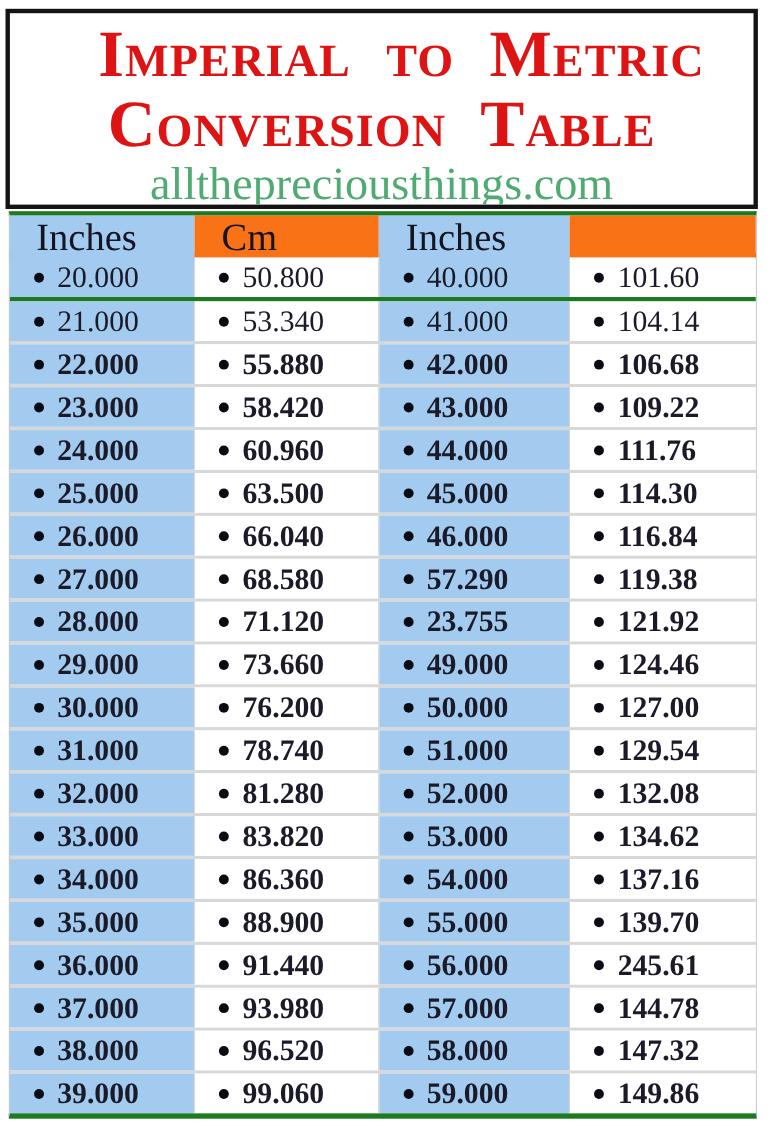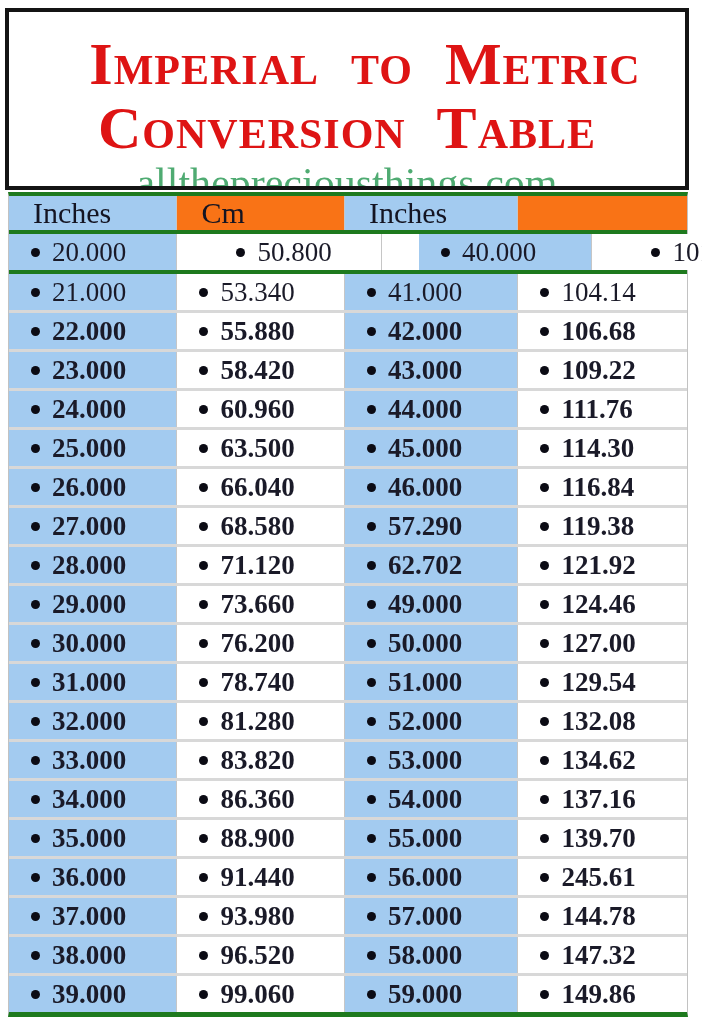--- a/index.html
+++ b/index.html
@@ -29,21 +29,21 @@
   }
   .title-line {
     font-variant: small-caps;
     font-weight: bold;
     color: #de1414;
     font-size: 60px;
     line-height: 64px;
     letter-spacing: 1px;
     word-spacing: 16px;
   }
-  .title-line.first { margin-top: 20px; padding-left: 36px; }
+  .title-line.first { margin-top: 5px; padding-left: 36px; }
   .site-url {
     color: #4fab72;
     font-size: 42px;
     line-height: 46px;
   }
 
   
   .conv-table {
     position: absolute;
     left: 8px;
@@ -57,42 +57,42 @@
   }
   .t-row {
     display: grid;
     grid-template-columns: 24.85% 24.7% 25.6% 24.85%;
   }
   .header-row {
     height: 34px;
     border-bottom: 4px solid #1e7a1e;
   }
   .data-row { height: 36px; }
-  .data-row.first { border-bottom: 4px solid #1e7a1e; gap: 37px; }
+  .data-row.first { border-bottom: 4px solid #1e7a1e; }
   .data-row.sep { border-top: 3px solid #d8d8d8; font-weight: bold; }
 
   .cell {
     display: flex;
     align-items: center;
     padding-left: 22px;
     font-size: 27px;
     color: #1a1a28;
     border-right: 1px solid #c6c6c6;
     overflow: hidden;
     white-space: nowrap;
   }
   .cell:last-child { border-right: none; }
   .cell.blue { background: #a3cbf0; }
   .cell.white { background: #ffffff; }
 
   .header-cell {
     display: flex;
     align-items: center;
     padding-left: 24px;
-    font-size: 30px;
+    font-size: 35px;
     color: #141422;
     border-right: 1px solid #c6c6c6;
   }
   .header-cell:last-child { border-right: none; }
   .header-cell.blue { background: #a3cbf0; }
   .header-cell.white { background: #f97316; }
 
   .bullet {
     display: inline-block;
     width: 9px;
@@ -268,21 +268,21 @@
         <div class="cell blue">
           <span class="bullet"></span>
           <span>28.000</span>
         </div>
         <div class="cell white">
           <span class="bullet"></span>
           <span>71.120</span>
         </div>
         <div class="cell blue">
           <span class="bullet"></span>
-          <span>62.702</span>
+          <span>23.755</span>
         </div>
         <div class="cell white">
           <span class="bullet"></span>
           <span>121.92</span>
         </div>
       </div>
       <div class="t-row data-row sep">
         <div class="cell blue">
           <span class="bullet"></span>
           <span>29.000</span>

